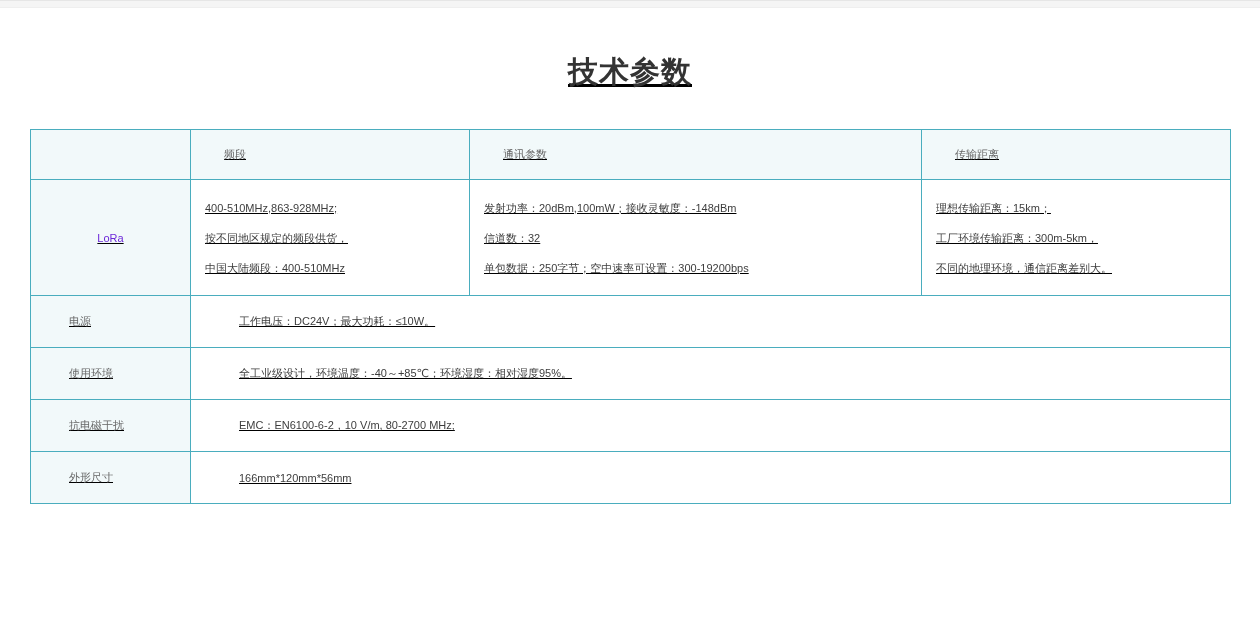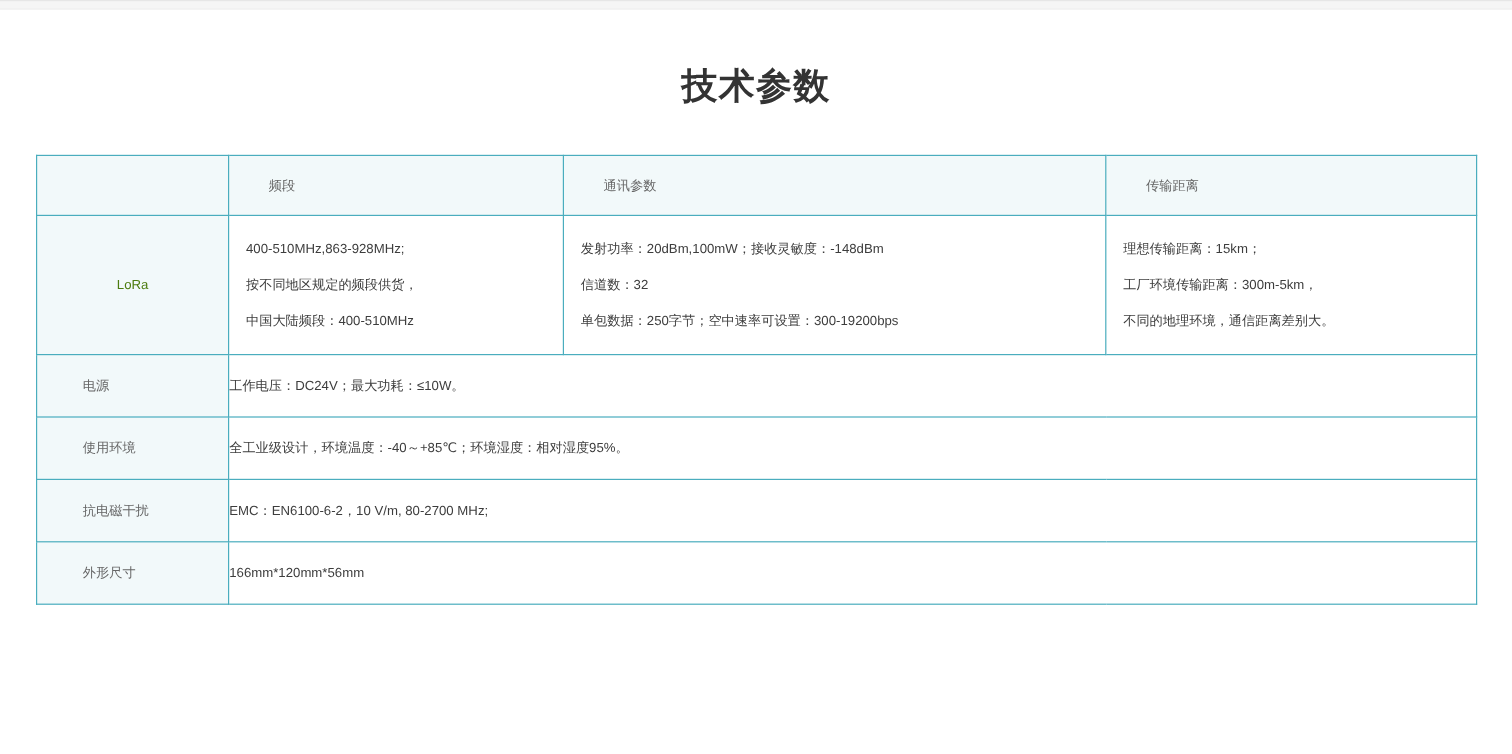--- a/index.html
+++ b/index.html
@@ -6,20 +6,21 @@
   html, body {
     width: 1260px;
     background: #ffffff;
     font-family: "Liberation Sans", "DejaVu Sans", sans-serif;
   }
   .page {
     width: 1260px;
     height: 628px;
     background: #ffffff;
     overflow: hidden;
+    text-decoration: underline;
   }
   .top-strip {
     height: 8px;
     background: #f5f5f5;
     border-top: 1px solid #e6e6e6;
     border-bottom: 1px solid #efefef;
   }
   .page-title {
     text-align: center;
     font-size: 30px;
@@ -50,34 +51,35 @@
     height: 50px;
     background: #f2f9fa;
     color: #666666;
     padding-left: 33px;
   }
   tr.header-row td.corner { padding-left: 0; }
 
   tr.lora-row td { height: 116px; background: #ffffff; }
   tr.lora-row td.row-label {
     background: #f2f9fa;
-    color: #4d7c0f;
+    color: #6d28d9;
     text-align: center;
   }
   tr.lora-row td.multi { padding-left: 14px; }
   tr.lora-row .line { line-height: 30px; white-space: nowrap; }
 
   tr.spec-row td { height: 52px; }
   tr.spec-row td.row-label {
     background: #f2f9fa;
     color: #666666;
     padding-left: 38px;
   }
   tr.spec-row td.row-value {
     background: #ffffff;
+    padding-left: 48px;
     white-space: nowrap;
   }
 </style>
 </head>
 <body>
 
 <div class="page">
   <div class="top-strip"></div>
 
   <h1 class="page-title">技术参数</h1>

